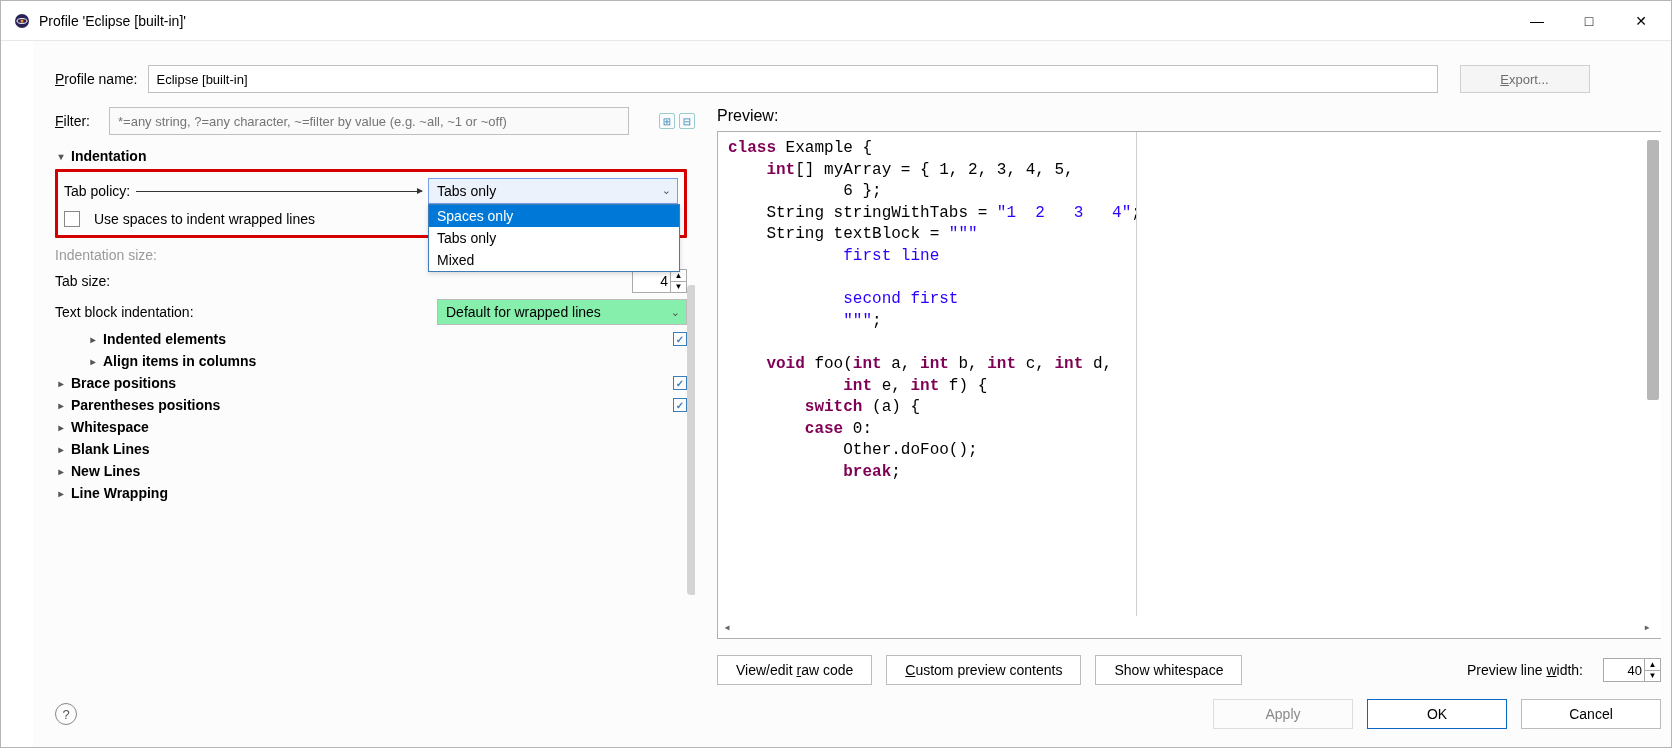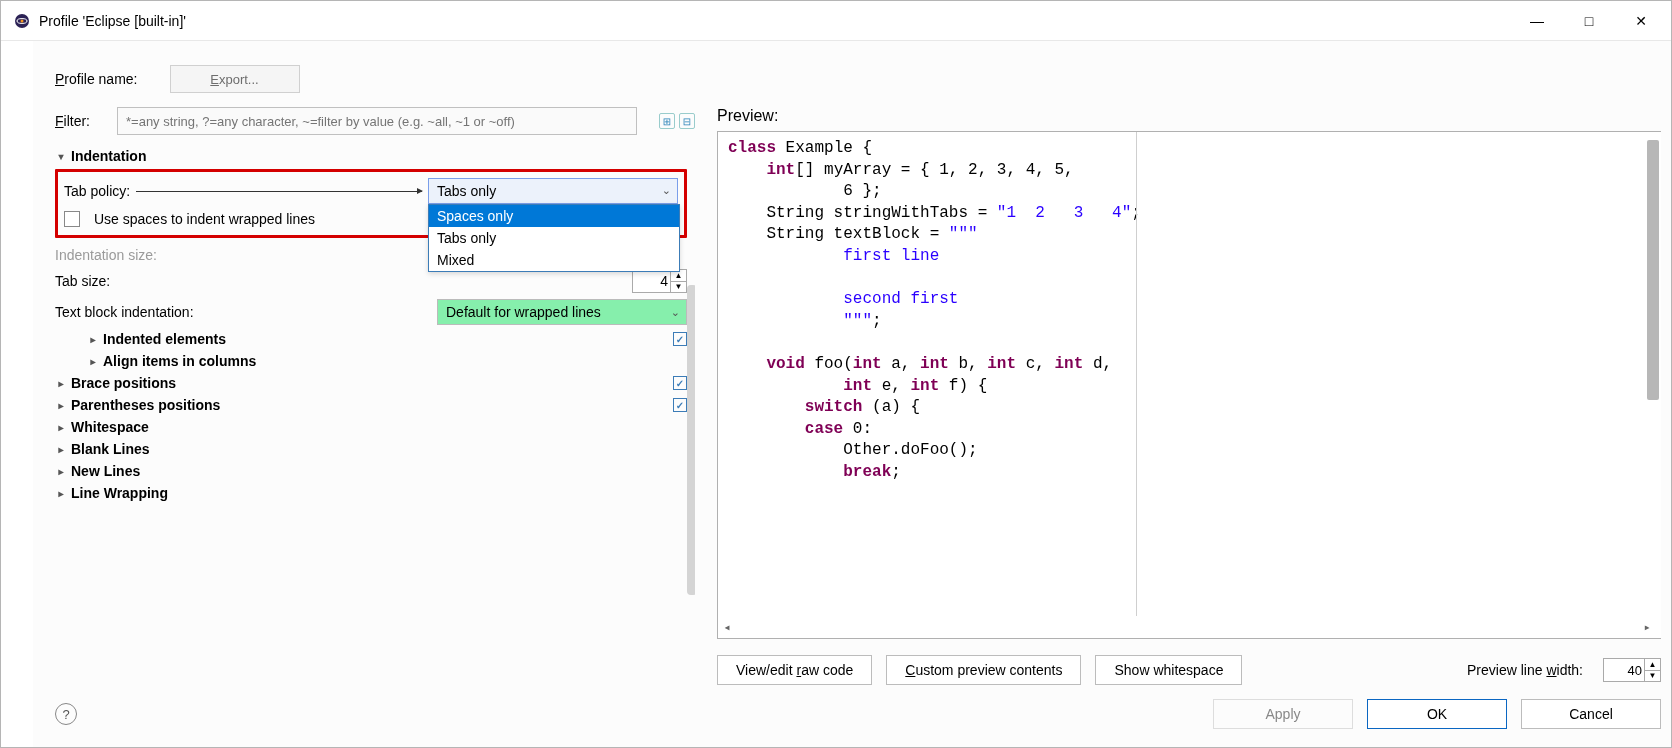--- a/index.html
+++ b/index.html
@@ -45,21 +45,21 @@
   border: 1px solid #d0d0d0;
   color: #6d6d6d;
   margin-left: 22px;
   font: inherit;
   cursor: pointer;
 }
 .main { flex: 1; display: flex; gap: 22px; overflow: hidden; }
 
 
 .left { width: 640px; display: flex; flex-direction: column; position: relative; }
-.filter-row { display: flex; align-items: center; gap: 8px; }
+.filter-row { display: flex; align-items: center; }
 .filter-row .label { width: 44px; }
 .filter-row input { width: 520px; background: #fafafa; color: #15803d; }
 .tree-icons { display: flex; gap: 4px; margin-left: auto; }
 .tree-icon { width: 16px; height: 16px; display: flex; align-items: center; justify-content: center; border: 1px solid #9cc; font-size: 10px; color: #2a82b8; cursor: pointer; border-radius: 2px; }
 
 .tree-wrap { flex: 1; overflow: auto; margin-top: 10px; position: relative; padding-right: 8px; }
 .tree-scroll { position: absolute; top: 140px; bottom: 90px; right: -2px; width: 10px; background: rgba(120,120,120,.3); border-radius: 4px; }
 .tree-item { display: flex; align-items: center; font-size: 14px; padding: 3px 0; }
 .tree-item.bold { font-weight: 600; }
 .twisty { width: 12px; display: inline-flex; justify-content: center; margin-right: 4px; font-size: 10px; color: #555; user-select: none; cursor: pointer; }
@@ -151,20 +151,21 @@
     <div class="winbtns">
       <div class="winbtn">—</div>
       <div class="winbtn">□</div>
       <div class="winbtn close">✕</div>
     </div>
   </div>
 
   <div class="content">
     <div class="row profile-name-row">
       <span class="label"><span class="u">P</span>rofile name:</span>
+      <input type="text" value="Eclipse [built-in]" style="">
       <button class="export-btn"><span class="u">E</span>xport...</button>
 
     </div>
 
     <div class="main">
 
       <div class="left">
         <div class="filter-row">
           <span class="label"><span class="u">F</span>ilter:</span>
 

